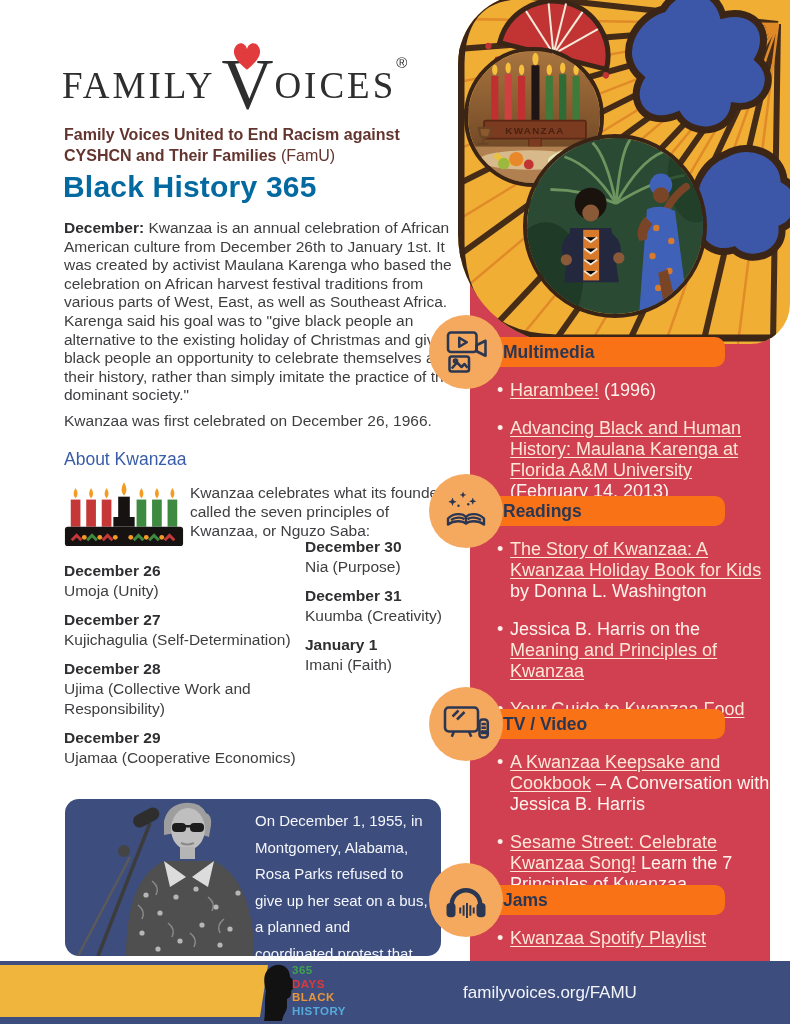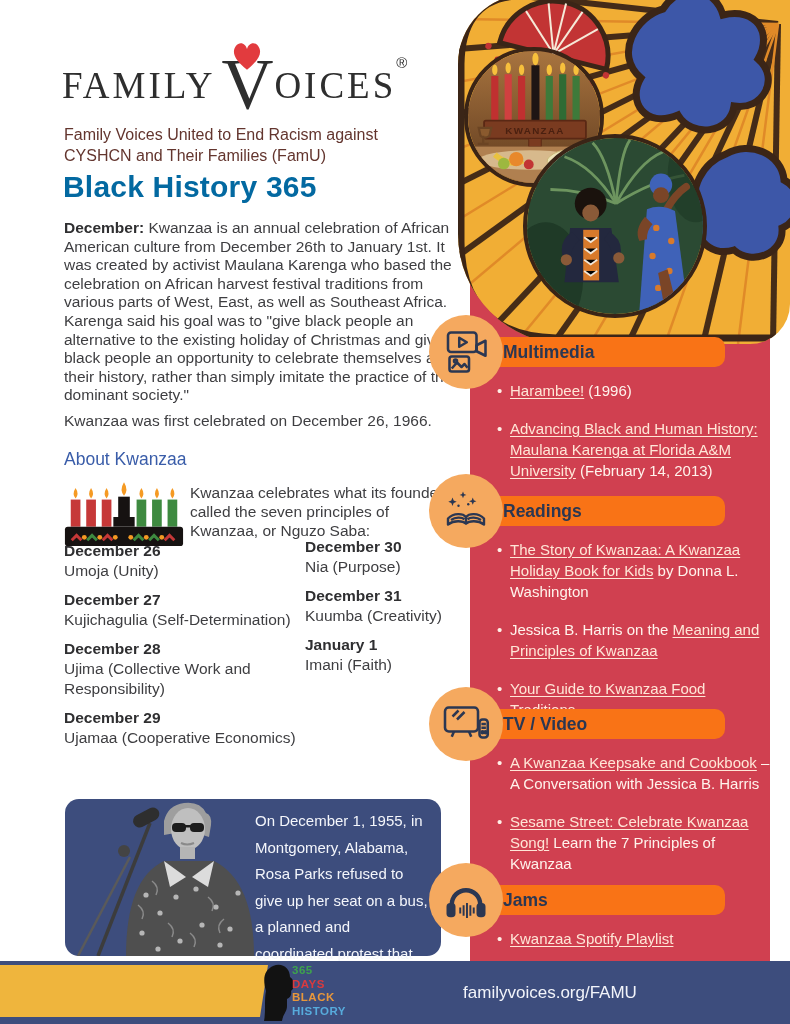--- a/index.html
+++ b/index.html
@@ -26,37 +26,37 @@
   .logo{position:absolute;left:62px;top:56px;z-index:4;white-space:nowrap;
         font-family:"Liberation Serif",serif;color:#2e2e2e;}
   .lg-word{font-size:37px;letter-spacing:3px;vertical-align:top;line-height:60px;}
   .lg-v{display:inline-block;position:relative;font-size:72px;line-height:60px;
         vertical-align:top;margin:0 1px 0 6px;top:-2px;}
   .lg-heart{position:absolute;left:50%;transform:translateX(-50%);top:-14px;width:34px;height:32px;}
   .lg-reg{font-size:15px;vertical-align:top;position:relative;top:-2px;font-family:"Liberation Sans",sans-serif;}
 
   .tagline{position:absolute;left:64px;top:124px;width:400px;z-index:4;
            font-size:16px;line-height:21px;color:#63352e;}
-  .tagline b{font-weight:normal;}
+  .tagline b{font-weight:bold;}
   .title{position:absolute;left:63px;top:170px;z-index:4;
          font-size:30px;font-weight:bold;color:#0369a1;letter-spacing:.2px;}
 
   .intro{position:absolute;left:64px;top:219px;width:394px;z-index:4;
          font-size:15.5px;line-height:18.6px;color:#3e3e41;}
   .intro b{color:#2f2f31;}
   .intro2{position:absolute;left:64px;top:412px;width:394px;z-index:4;
           font-size:15.5px;line-height:18.6px;}
   .about-h{position:absolute;left:64px;top:449px;z-index:4;
            font-size:17.5px;font-weight:normal;color:#3a5da9;}
   .kinara-icon{position:absolute;left:63px;top:482px;width:122px;height:70px;z-index:4;}
   .about-lead{position:absolute;left:190px;top:483px;width:262px;z-index:4;
               font-size:15.5px;line-height:19px;}
 
   .pcol{position:absolute;z-index:4;font-size:15.5px;line-height:20px;}
-  .pcol-l{left:64px;top:541px;width:238px;}
+  .pcol-l{left:64px;top:561px;width:238px;}
   .pcol-r{left:305px;top:537px;width:155px;}
   .principle{margin-bottom:9px;}
   .p-date{font-weight:bold;color:#2f2f31;}
 
   
   .rosa-box{position:absolute;left:65px;top:799px;width:376px;height:157px;z-index:4;
             background:#3d4d7d;border-radius:14px;}
   .rosa-photo{position:absolute;left:3px;top:-14px;width:186px;height:171px;z-index:5;}
   .rosa-text{position:absolute;left:190px;top:9px;width:176px;z-index:5;
              font-size:15px;line-height:26.5px;color:#f4f6fb;}
@@ -66,21 +66,21 @@
   .sec-multimedia{top:337px;} .sec-readings{top:496px;}
   .sec-tv{top:709px;} .sec-jams{top:885px;}
   .pill{margin-left:26px;width:270px;height:30px;background:#f97316;border-radius:10px;
         box-sizing:border-box;padding-left:48px;display:flex;align-items:center;
         font-size:17.5px;font-weight:600;color:#2b3752;}
   .sec-circ{position:absolute;left:0;top:-22px;width:74px;height:74px;border-radius:50%;
             background:#f5a95f;display:flex;align-items:center;justify-content:center;}
   .sec-circ svg{width:48px;height:48px;}
   .sec ul{list-style:none;margin:13px 0 0 0;padding:0 0 0 81px;}
   .sec li{position:relative;width:260px;margin-bottom:17px;
-          font-size:15px;line-height:21px;color:#fff3ec;}
+          font-size:18px;line-height:21px;color:#fff3ec;}
   .sec li::before{content:"\2022";position:absolute;left:-13px;color:#ffefe6;}
   .lnk{color:#ffe6d7;text-decoration:underline;text-underline-offset:2px;cursor:pointer;}
   .pln{color:#fff3ec;}
 
   
   .footer{position:absolute;left:0;top:961px;width:790px;height:63px;background:#3d4d7d;z-index:6;}
   .f-yellow{position:absolute;left:0;top:4px;width:268px;height:52px;background:#efb53d;
             clip-path:polygon(0 0,100% 0,97% 100%,0 100%);}
   .f-sil{position:absolute;left:256px;top:2px;width:40px;height:58px;}
   .f-words{position:absolute;left:292px;top:3px;font-size:11.5px;font-weight:bold;

